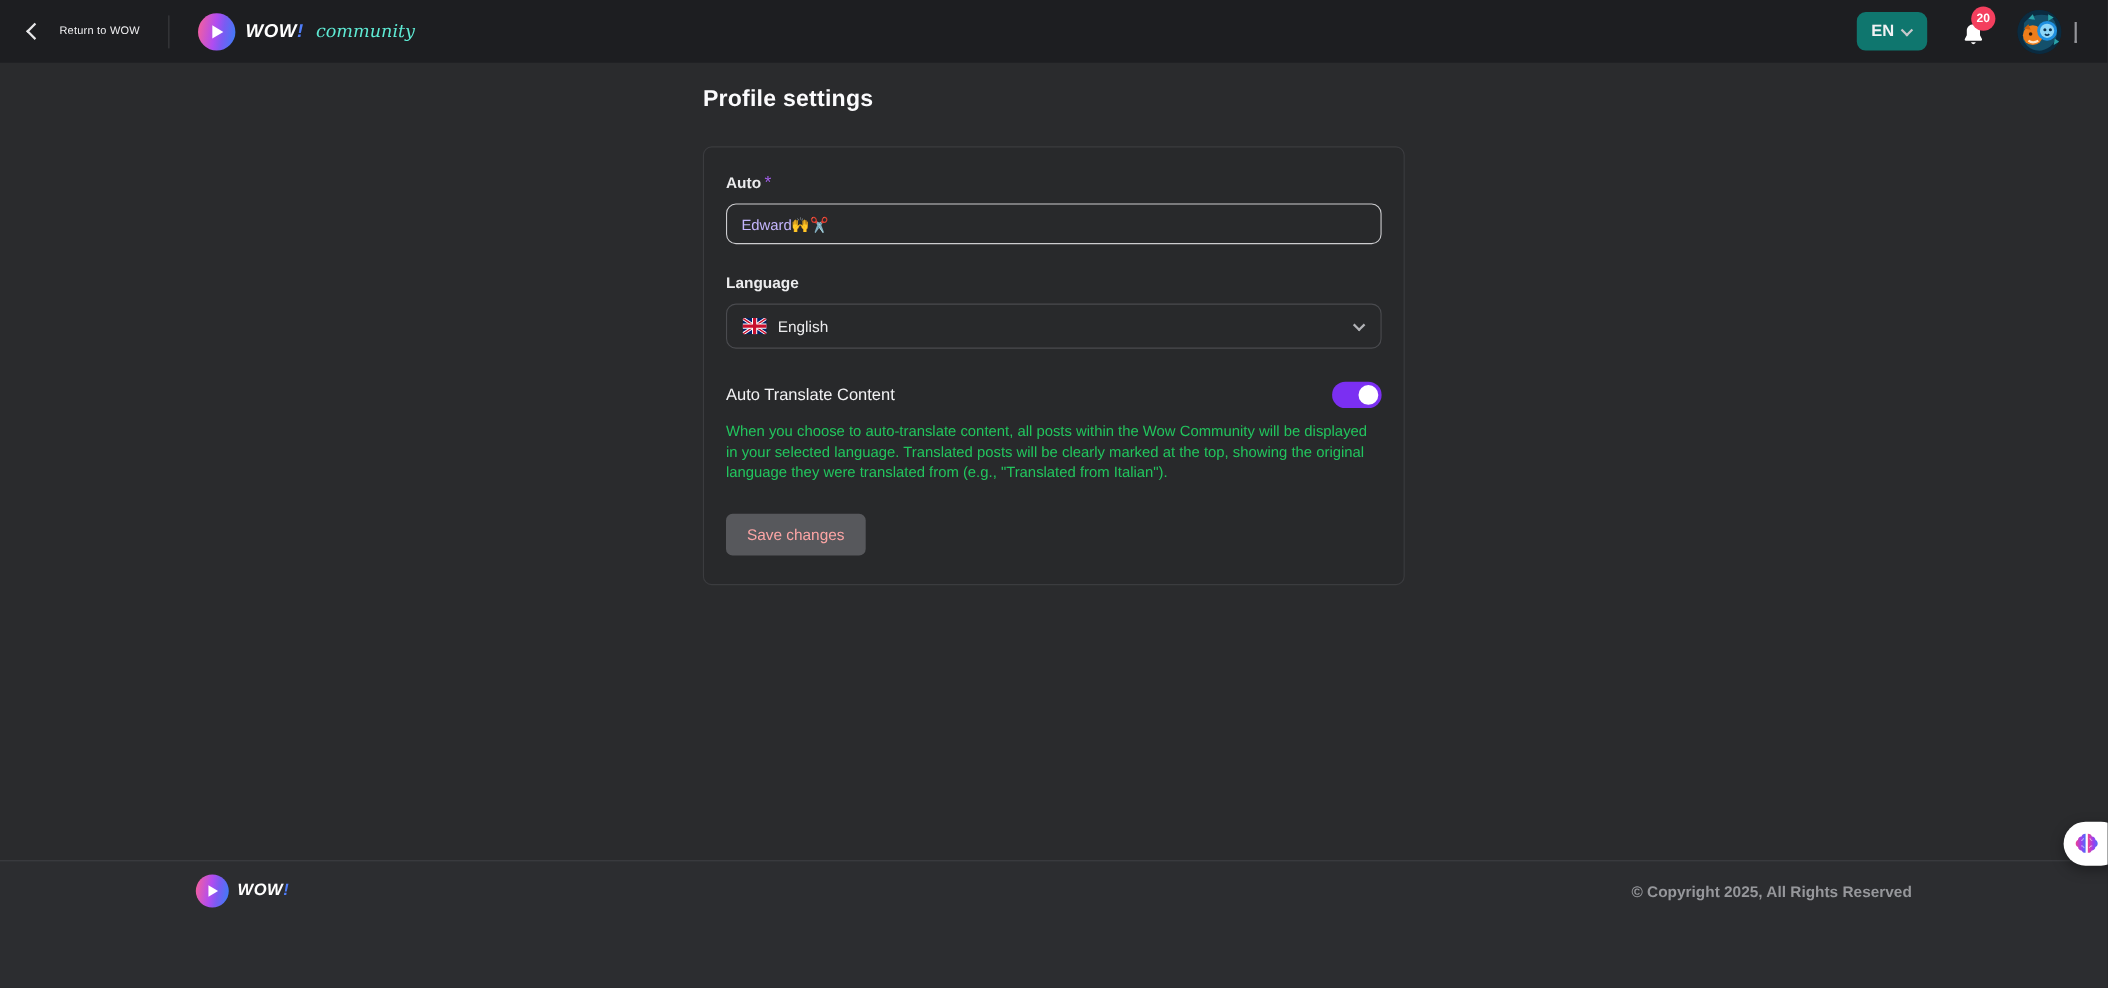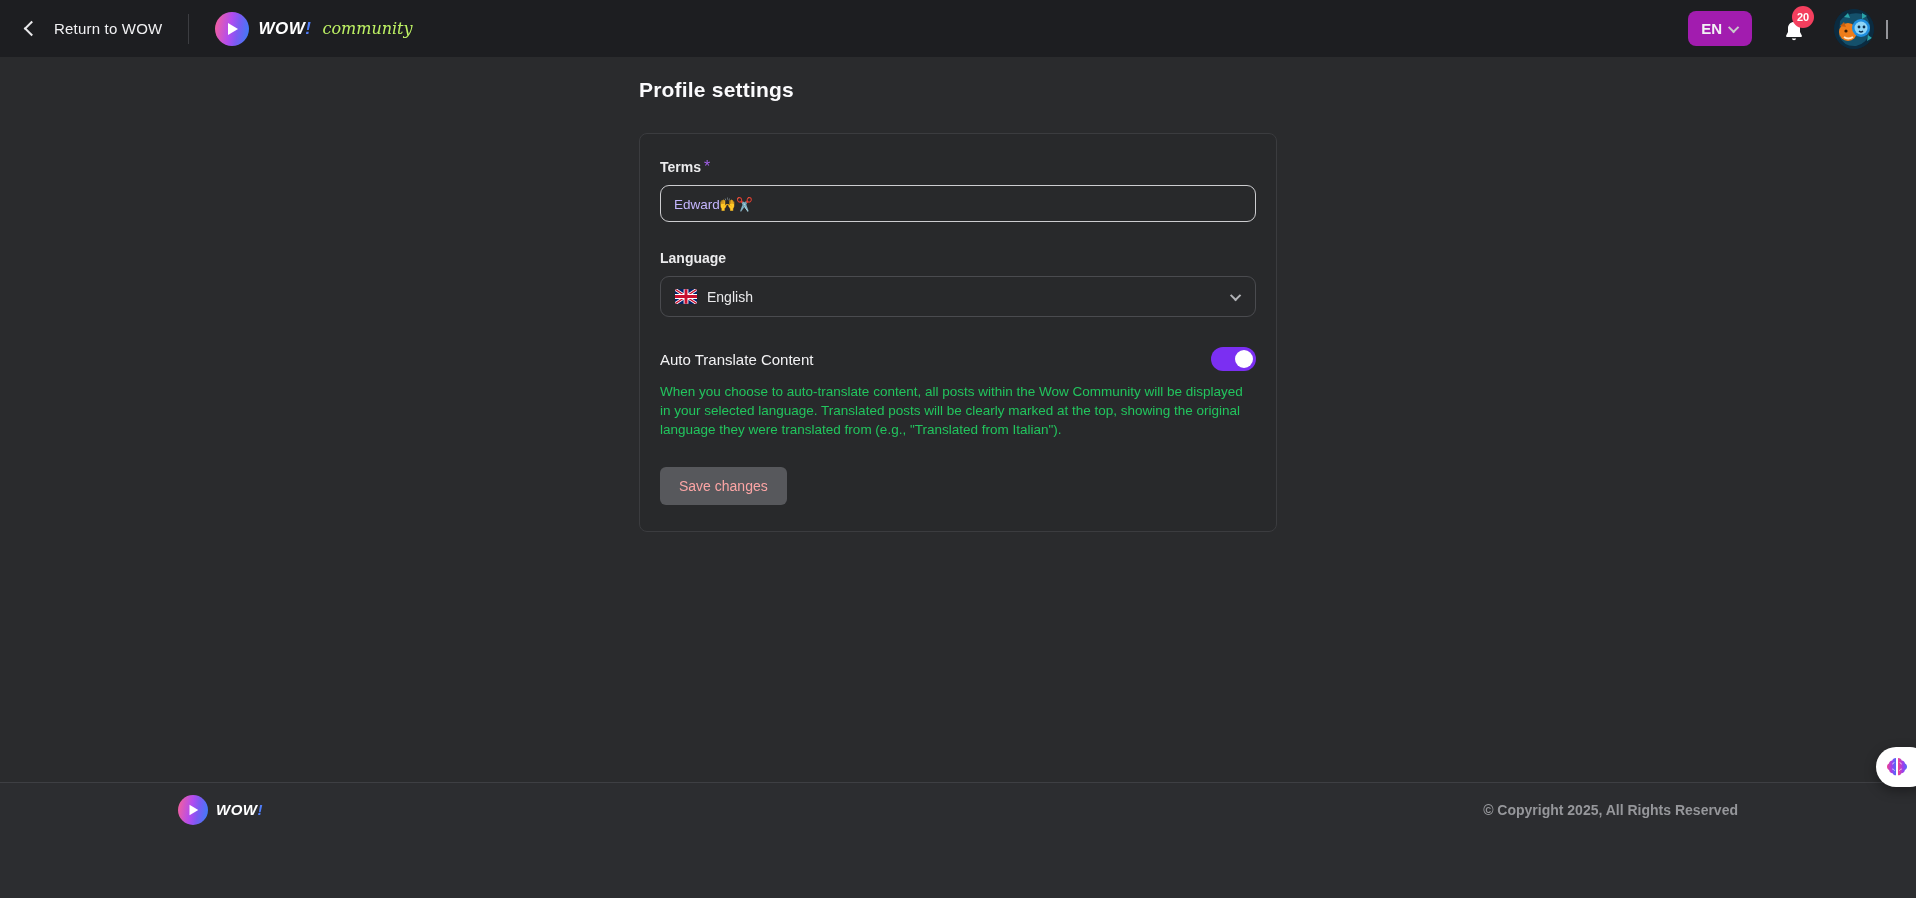--- a/index.html
+++ b/index.html
@@ -15,37 +15,37 @@
   
   .topbar {
     position:absolute; top:0; left:0; right:0; height:57px;
     background:#1d1e21;
     display:flex; align-items:center; justify-content:space-between;
     padding:0 28px 0 26px;
   }
   .topbar-left { display:flex; align-items:center; }
   .back-btn { display:flex; align-items:center; gap:17px; cursor:pointer; }
   .back-chevron { width:11px; height:11px; border-left:2px solid #e8e8ea; border-bottom:2px solid #e8e8ea; transform:rotate(45deg); }
-  .back-label { font-size:15px; color:#f1f1f3; letter-spacing:.2px; }
+  .back-label { font-size:10px; color:#f1f1f3; letter-spacing:.2px; }
   .v-divider { width:1px; height:30px; background:#3c3d41; margin:0 26px; }
   .brand { display:flex; align-items:center; gap:9px; }
   .logo-circle {
     width:34px; height:34px; border-radius:50%;
     background:linear-gradient(100deg,#f25fa0 5%,#b14cf0 45%,#7b5bf2 65%,#3f7bf6 95%);
     display:flex; align-items:center; justify-content:center;
   }
   .logo-circle svg { display:block; }
   .wordmark { font-size:17px; font-weight:800; font-style:italic; color:#ffffff; letter-spacing:.5px; }
   .wordmark .bang { color:#4f7df9; }
-  .brand-suffix { font-family:"DejaVu Serif", serif; font-style:italic; font-size:16px; color:#bef264; margin-left:2px; }
+  .brand-suffix { font-family:"DejaVu Serif", serif; font-style:italic; font-size:16px; color:#5eead4; margin-left:2px; }
 
   .topbar-right { display:flex; align-items:center; }
   .lang-btn {
     display:flex; align-items:center; gap:9px;
-    background:#a21caf; border-radius:8px; height:35px; padding:0 13px;
+    background:#0f766e; border-radius:8px; height:35px; padding:0 13px;
     cursor:pointer;
   }
   .lang-code { font-size:15px; font-weight:700; color:#f2f2f4; }
   .chev { width:8px; height:8px; border-left:2px solid #c9c9cc; border-bottom:2px solid #c9c9cc; transform:rotate(-45deg) translateY(-2px); }
   .bell-wrap { position:relative; margin-left:30px; margin-right:26px; cursor:pointer; width:26px; height:30px; }
   .bell-wrap svg { position:absolute; bottom:0; left:0; }
   .badge {
     position:absolute; top:-8px; left:10px;
     min-width:22px; height:22px; border-radius:11px;
     background:#f43f5e; color:#ffffff; font-size:11px; font-weight:700;
@@ -202,21 +202,21 @@
       <span class="caret-small"><span class="chev"></span></span>
     </div>
   </div>
 
 
   <div class="main">
     <h1 class="page-title">Profile settings</h1>
 
     <div class="card">
       <div>
-        <span class="field-label">Terms</span><span class="req">*</span>
+        <span class="field-label">Auto</span><span class="req">*</span>
       </div>
       <input class="text-input" type="text" value="Edward🙌✂️" style="">
 
       <div class="field-gap">
         <span class="field-label">Language</span>
       </div>
       <div class="select">
         <span class="flag">
           <svg width="22" height="15" viewBox="0 0 60 40">
             <rect width="60" height="40" fill="#012169"></rect>

